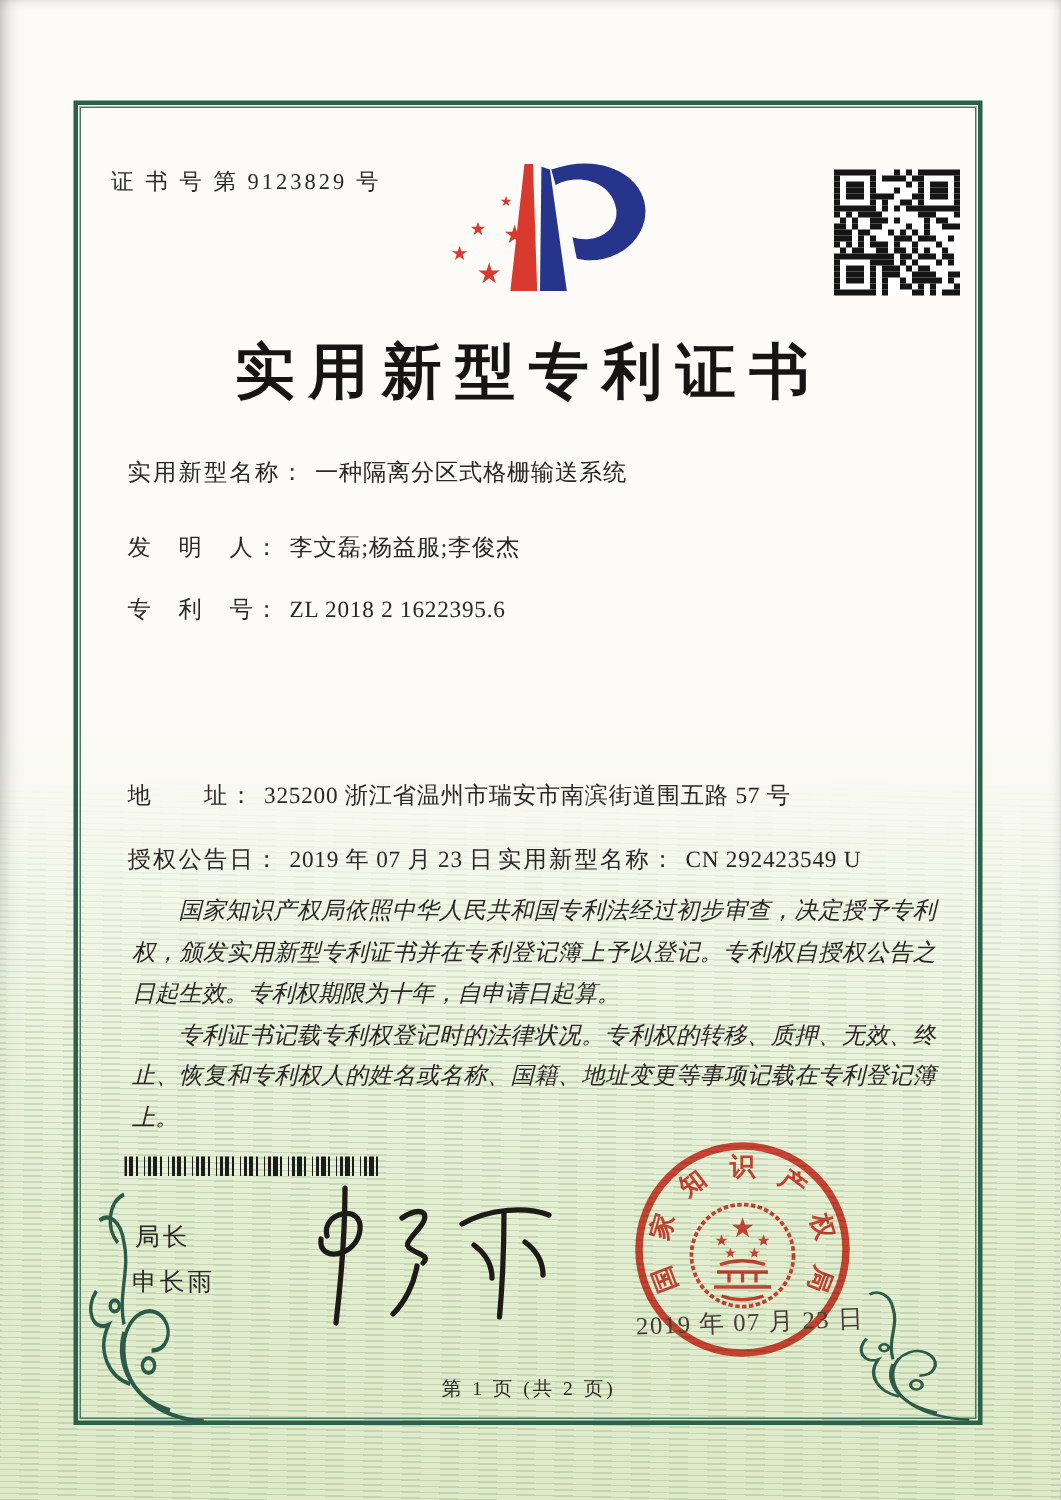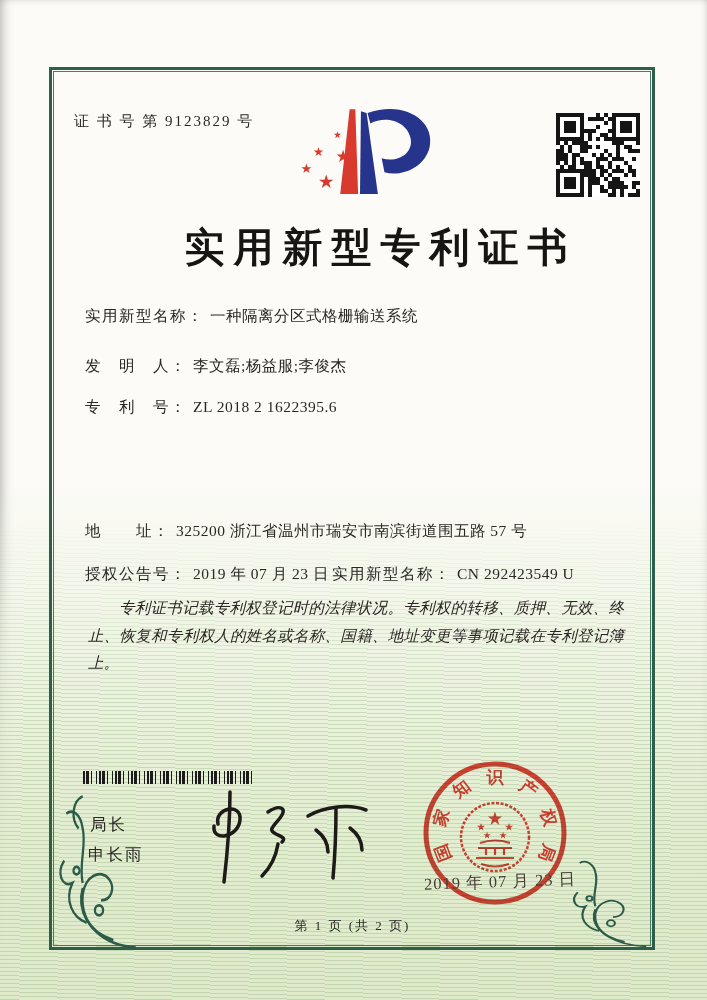--- a/index.html
+++ b/index.html
@@ -24,21 +24,21 @@
             mask-image:linear-gradient(to bottom,transparent 0,black 38%,black 100%);}
   .frame{position:absolute;left:49px;top:67px;width:606px;height:883px;
     border:3px solid #2d5f4a;box-sizing:border-box;}
   .frame::before{content:"";position:absolute;inset:1px;border:1px solid #467a62;}
   .abs{position:absolute;}
   .cert-no{left:74px;top:112px;font-size:15px;letter-spacing:2px;color:#2b2824;}
   .logo{left:296px;top:98px;}
   .qr{left:556px;top:113px;width:84px;height:84px;background:#fff;}
   .qr i{position:absolute;width:4px;height:4px;background:#151515;}
   .title{left:50px;top:220px;width:605px;text-align:center;
-    font-size:40px;font-weight:bold;letter-spacing:9px;color:#171513;margin-left:28px;}
+    font-size:40px;font-weight:bold;letter-spacing:9px;color:#171513;}
   .frow{left:85px;font-size:15.5px;line-height:22px;color:#2a2724;white-space:nowrap;}
   .flabel{letter-spacing:1.5px;margin-right:6px;}
   .fvalue{letter-spacing:.5px;}
   .pair2{position:absolute;left:247px;top:0;}
   .legal{left:88px;top:594px;width:536px;font-size:15.5px;line-height:27.5px;
     text-align:justify;color:#2a2623;font-style:italic;}
   .legal p{margin:0;text-indent:2em;}
   .barcode{left:83px;top:771px;width:172px;height:13px;
     background:repeating-linear-gradient(90deg,#1c1c1c 0 2px,transparent 2px 3px,
       #1c1c1c 3px 6px,transparent 6px 8px,#1c1c1c 8px 9px,transparent 9px 13px,
@@ -329,27 +329,28 @@
   <div class="abs frow" style="top:305px">
     <span class="flabel">实用新型名称：</span><span class="fvalue">一种隔离分区式格栅输送系统</span>
   </div>
   <div class="abs frow" style="top:396px">
     <span class="flabel">专　利　号：</span><span class="fvalue">ZL 2018 2 1622395.6</span>
   </div>
   <div class="abs frow" style="top:520px">
     <span class="flabel">地　　址：</span><span class="fvalue">325200 浙江省温州市瑞安市南滨街道围五路 57 号</span>
   </div>
   <div class="abs frow" style="top:563px">
-    <span class="flabel">授权公告号：</span><span class="fvalue">2019 年 07 月 23 日</span>
+    <span class="flabel">授权公告日：</span><span class="fvalue">2019 年 07 月 23 日</span>
     <span class="pair2">
       <span class="flabel">实用新型名称：</span><span class="fvalue">CN 292423549 U</span>
     </span>
   </div>
 
   <div class="abs legal">
+    <p>国家知识产权局依照中华人民共和国专利法经过初步审查，决定授予专利权，颁发实用新型专利证书并在专利登记簿上予以登记。专利权自授权公告之日起生效。专利权期限为十年，自申请日起算。</p>
     <p>专利证书记载专利权登记时的法律状况。专利权的转移、质押、无效、终止、恢复和专利权人的姓名或名称、国籍、地址变更等事项记载在专利登记簿上。</p>
   </div>
 
   <div class="abs barcode"></div>
 
   <div class="abs officer-title">局长</div>
   <div class="abs officer-name">申长雨</div>
 
   <svg class="abs sig" width="190" height="100" viewBox="0 0 190 100" fill="none" stroke="#1d1a17" stroke-width="3.5" stroke-linecap="round">
     <path d="M28,38 C24,22 52,16 50,34 C48,52 22,56 24,40"></path>

